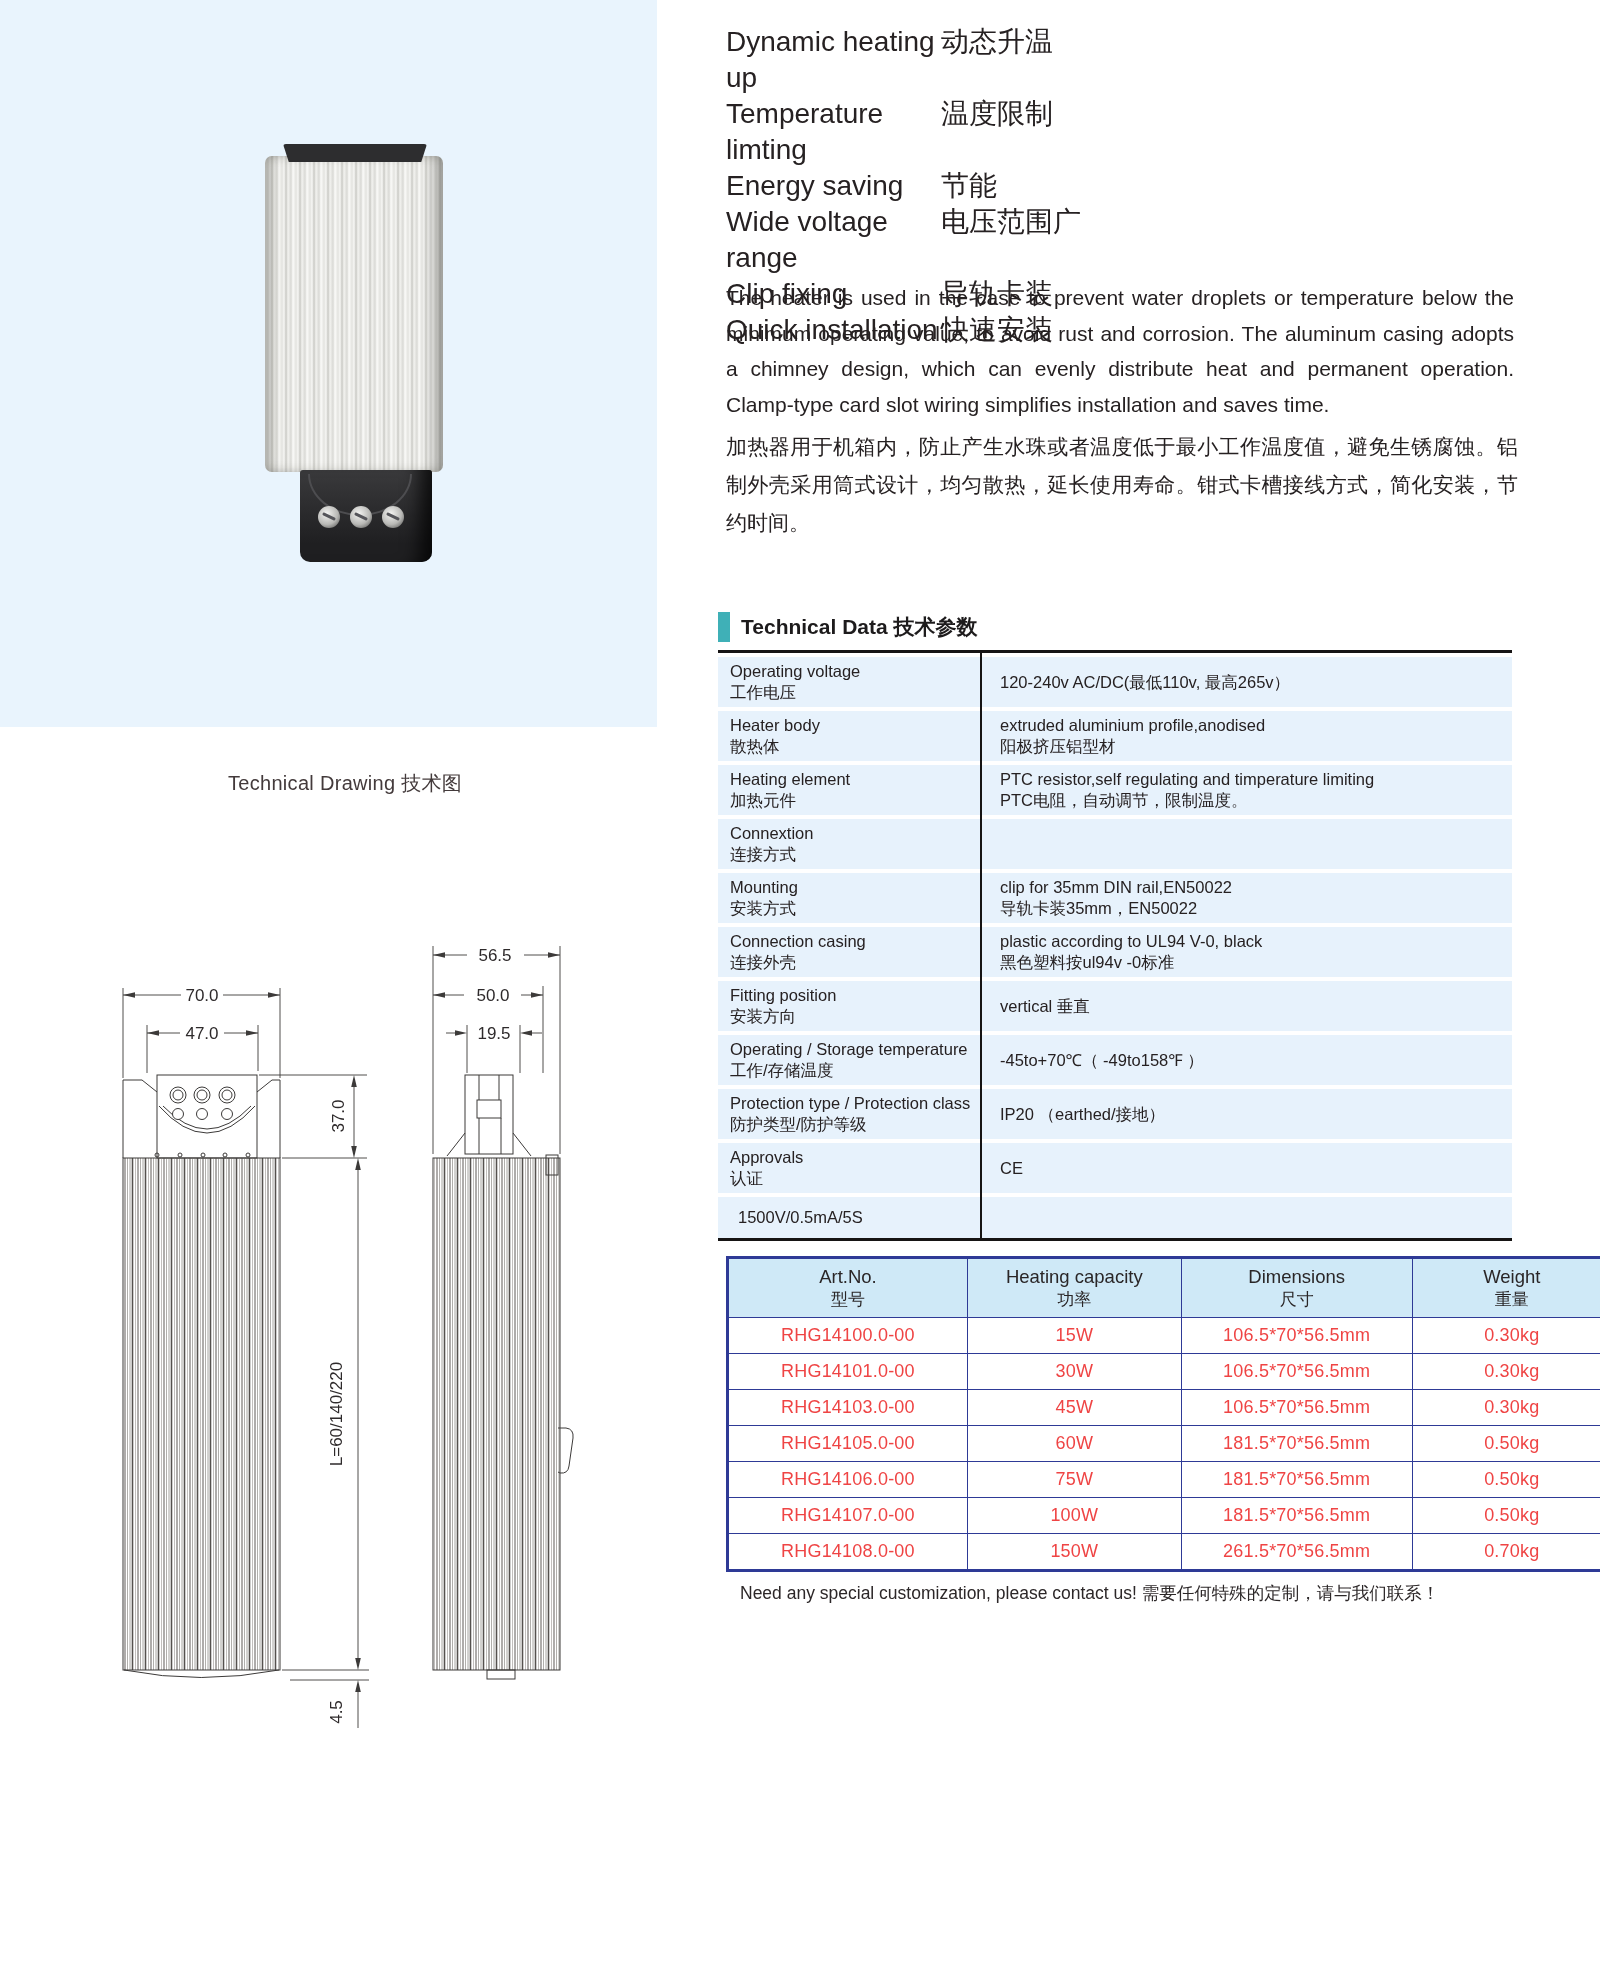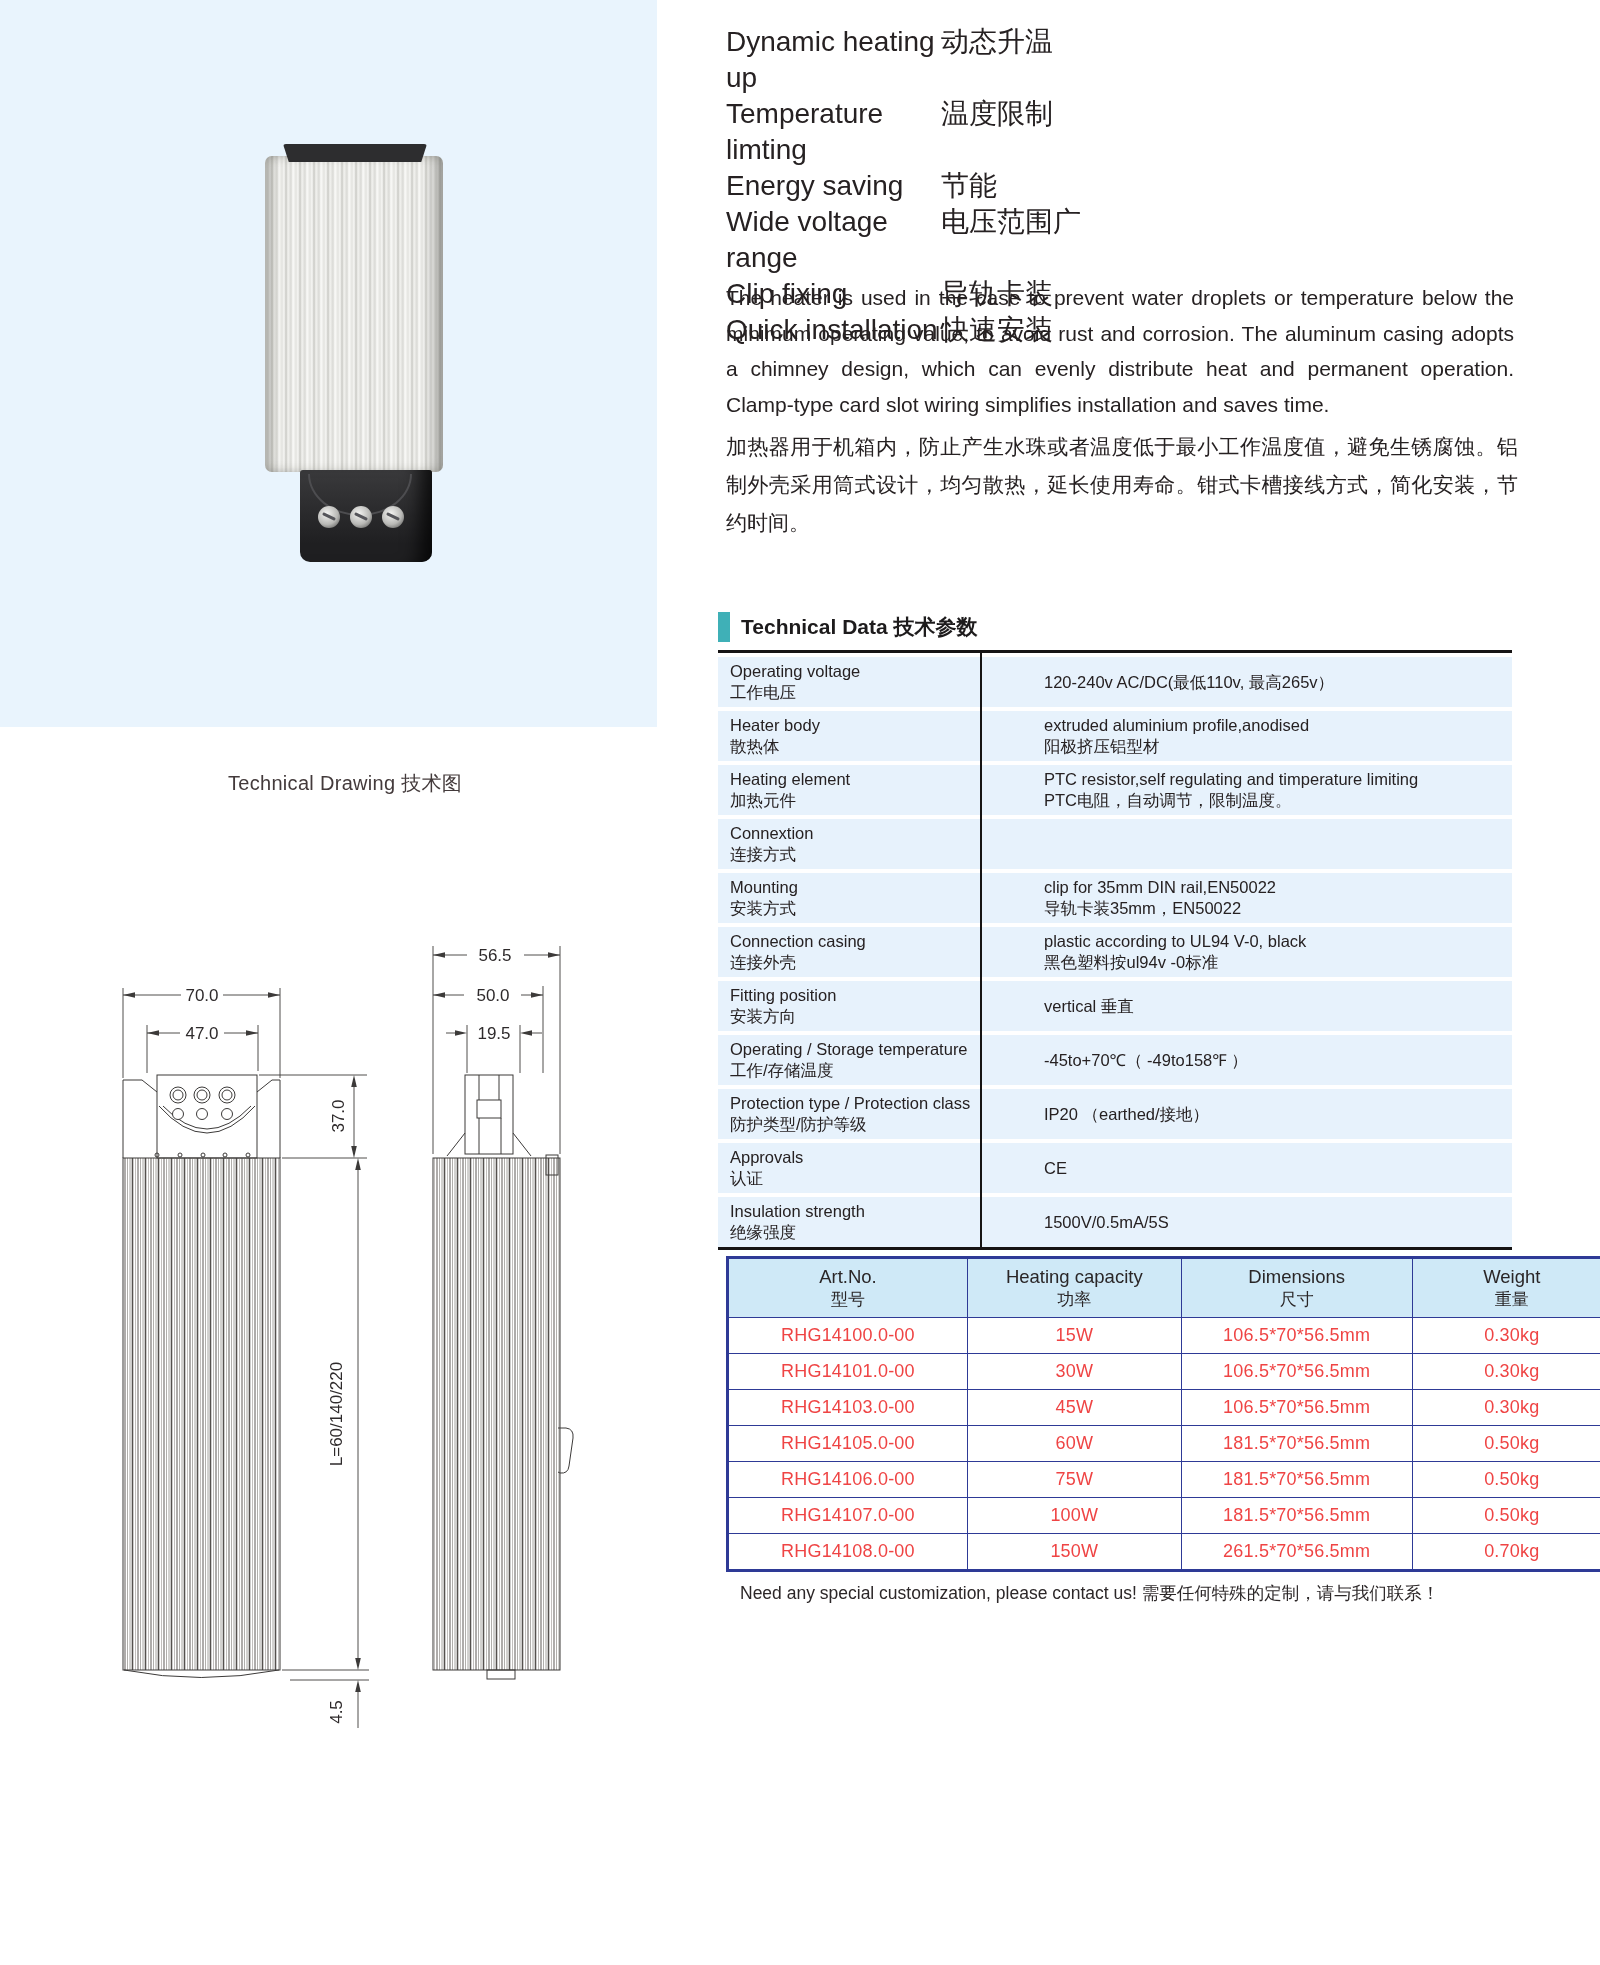--- a/index.html
+++ b/index.html
@@ -32,21 +32,21 @@
   .desc-en{position:absolute;left:726px;top:280px;width:788px;font-size:21px;line-height:35.5px;text-align:justify;}
   .desc-zh{position:absolute;left:726px;top:428px;width:792px;font-size:21px;line-height:38px;text-align:justify;}
 
   
   .tech{position:absolute;left:718px;top:612px;width:794px;}
   .tech-title{display:flex;align-items:center;margin-bottom:8px;}
   .tbar{width:12px;height:30px;background:#3fb0b7;margin-right:11px;}
   .ttext{font-size:21px;font-weight:bold;color:#1d1b1c;}
   .tech-table{border-top:3px solid #161414;border-bottom:3px solid #161414;padding-top:4px;position:relative;}
   .tech-table::after{content:"";position:absolute;left:262px;top:0;bottom:0;width:2px;background:#161414;}
-  .trow{display:flex;background:#e7f2fc;margin-bottom:4px;min-height:41px;gap:44px;}
+  .trow{display:flex;background:#e7f2fc;margin-bottom:4px;min-height:41px;}
   .tl{width:250px;padding:4px 0 4px 12px;font-size:16.5px;line-height:21px;display:flex;flex-direction:column;justify-content:center;}
   .tv{flex:1;padding:4px 36px 4px 20px;font-size:16.5px;line-height:21px;display:flex;flex-direction:column;justify-content:center;}
   .tv div:empty{display:none;}
   .tech-notes{margin-top:10px;padding-left:14px;font-size:18px;line-height:28px;color:#2c2728;}
 
   
   .drawing{position:absolute;left:90px;top:928px;width:500px;height:880px;}
   .drawing svg{display:block;}
   .dw-text{font-size:17px;fill:#2e2a2b;font-family:"Liberation Sans",sans-serif;}
 
@@ -199,24 +199,20 @@
       <div class="trow">
           <div class="tl">
             <div>Approvals</div>
             <div>认证</div>
           </div>
           <div class="tv">
             <div>CE</div>
           </div>
         </div>
       <div class="trow" style="margin-bottom:0">
-          <div class="tl">
-            <div>Insulation strength</div>
-            <div>绝缘强度</div>
-          </div>
           <div class="tv">
             <div>1500V/0.5mA/5S</div>
           </div>
         </div>
     </div>
     <div class="tech-notes">
       <div>Operating with voltages below 140v  AC/DC reduces heating performance by approx.10%</div>
       <div>工作电压低于140AC/DC, 加热性能降低10%左右。</div>
     </div>
   </div>

